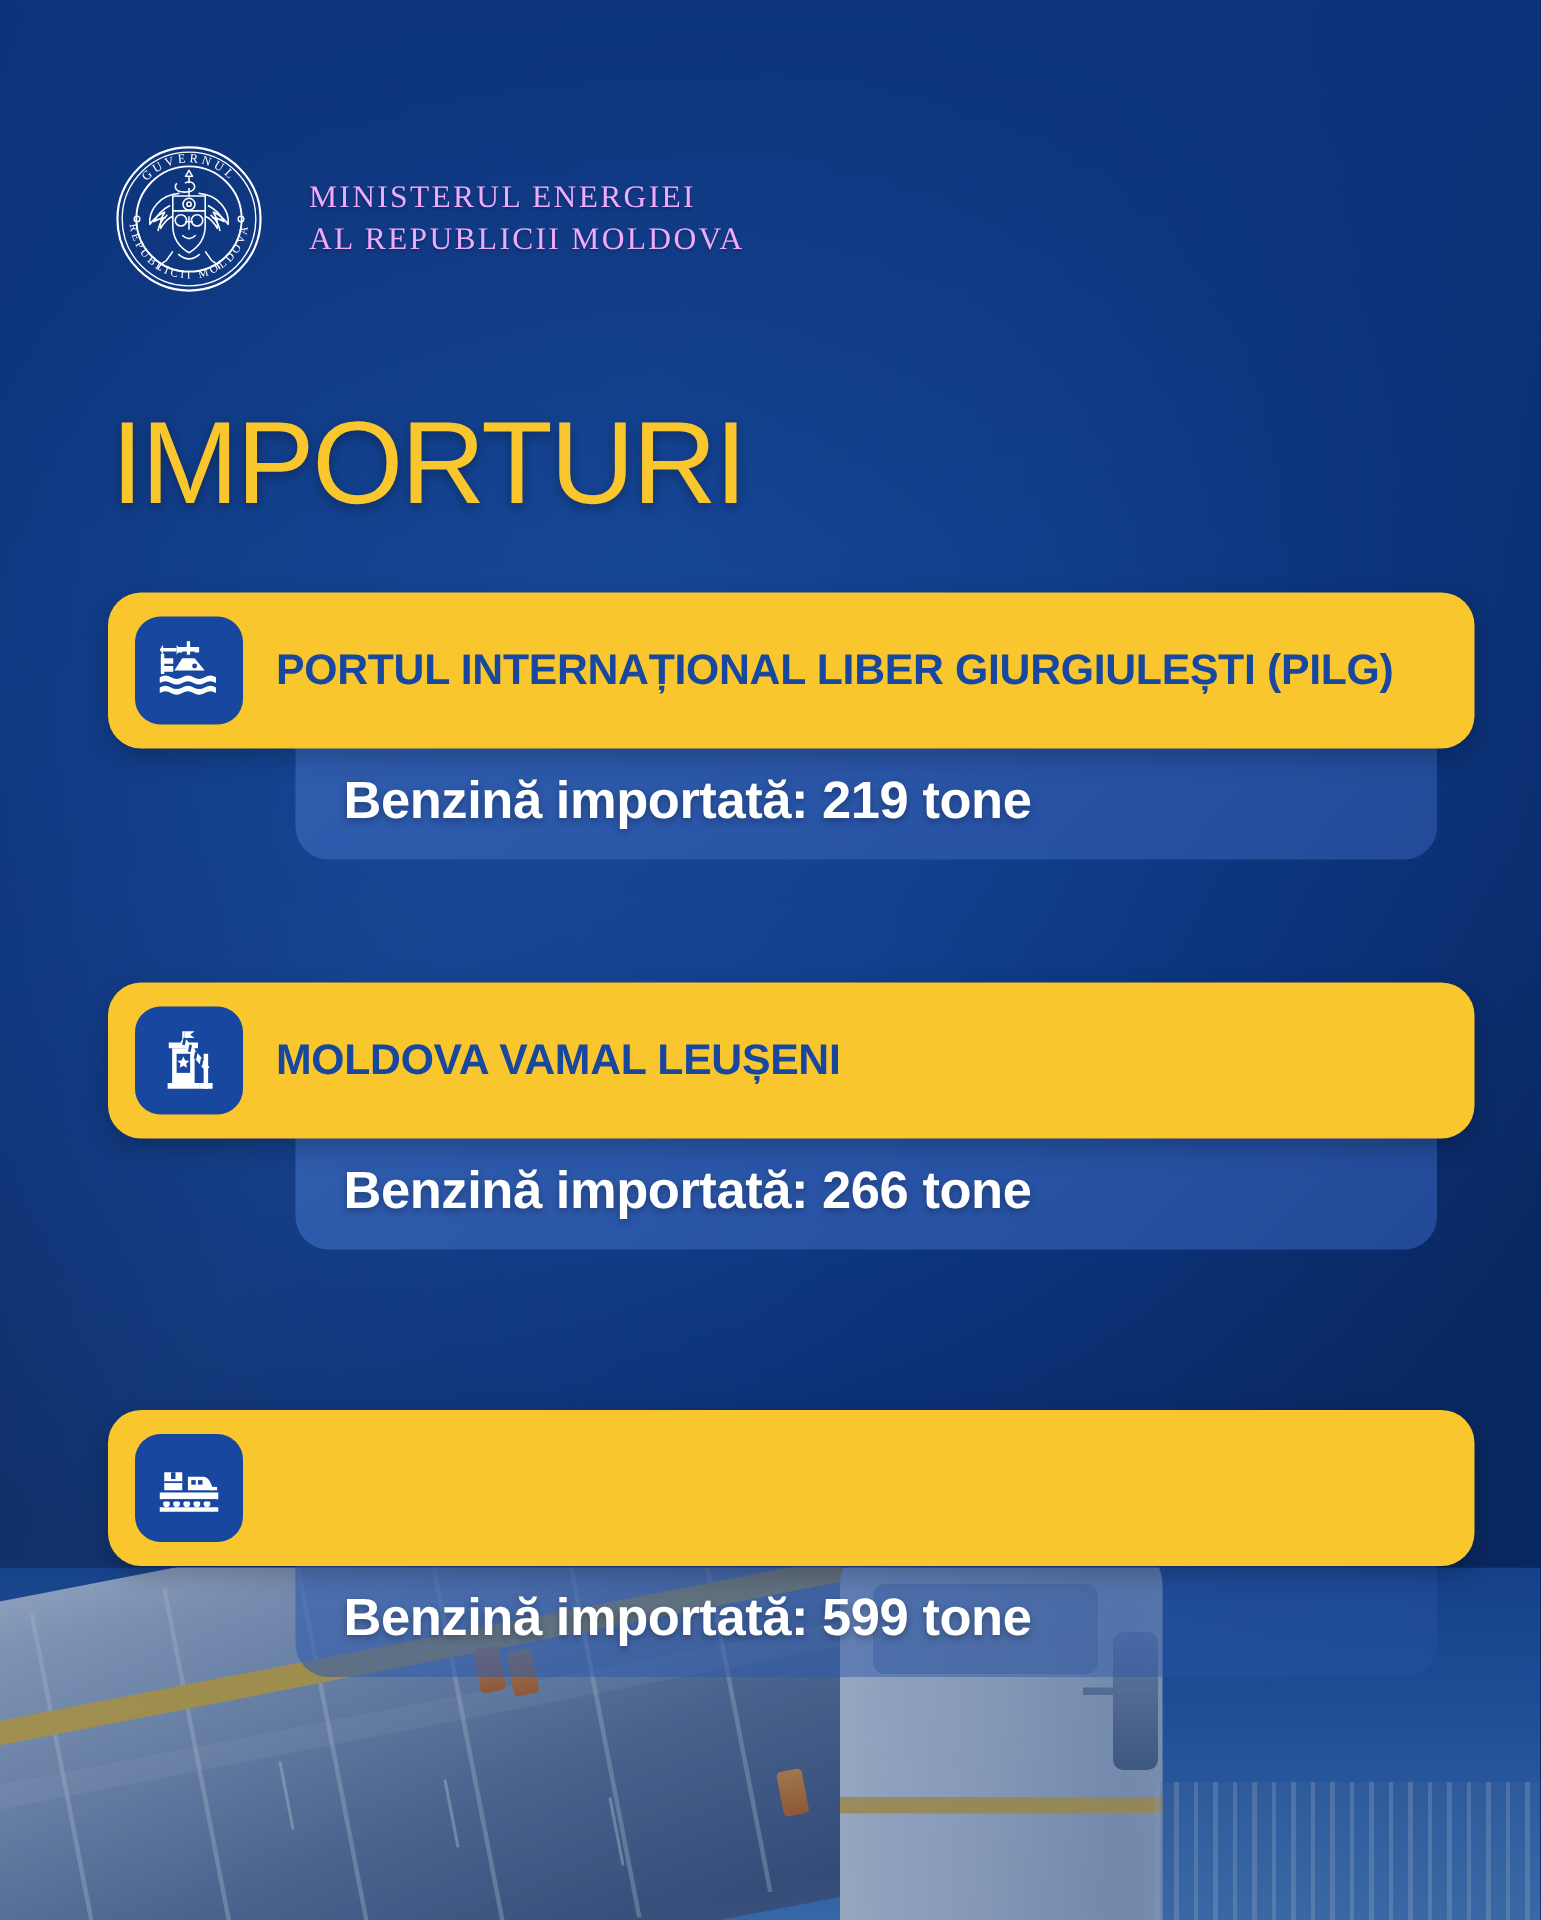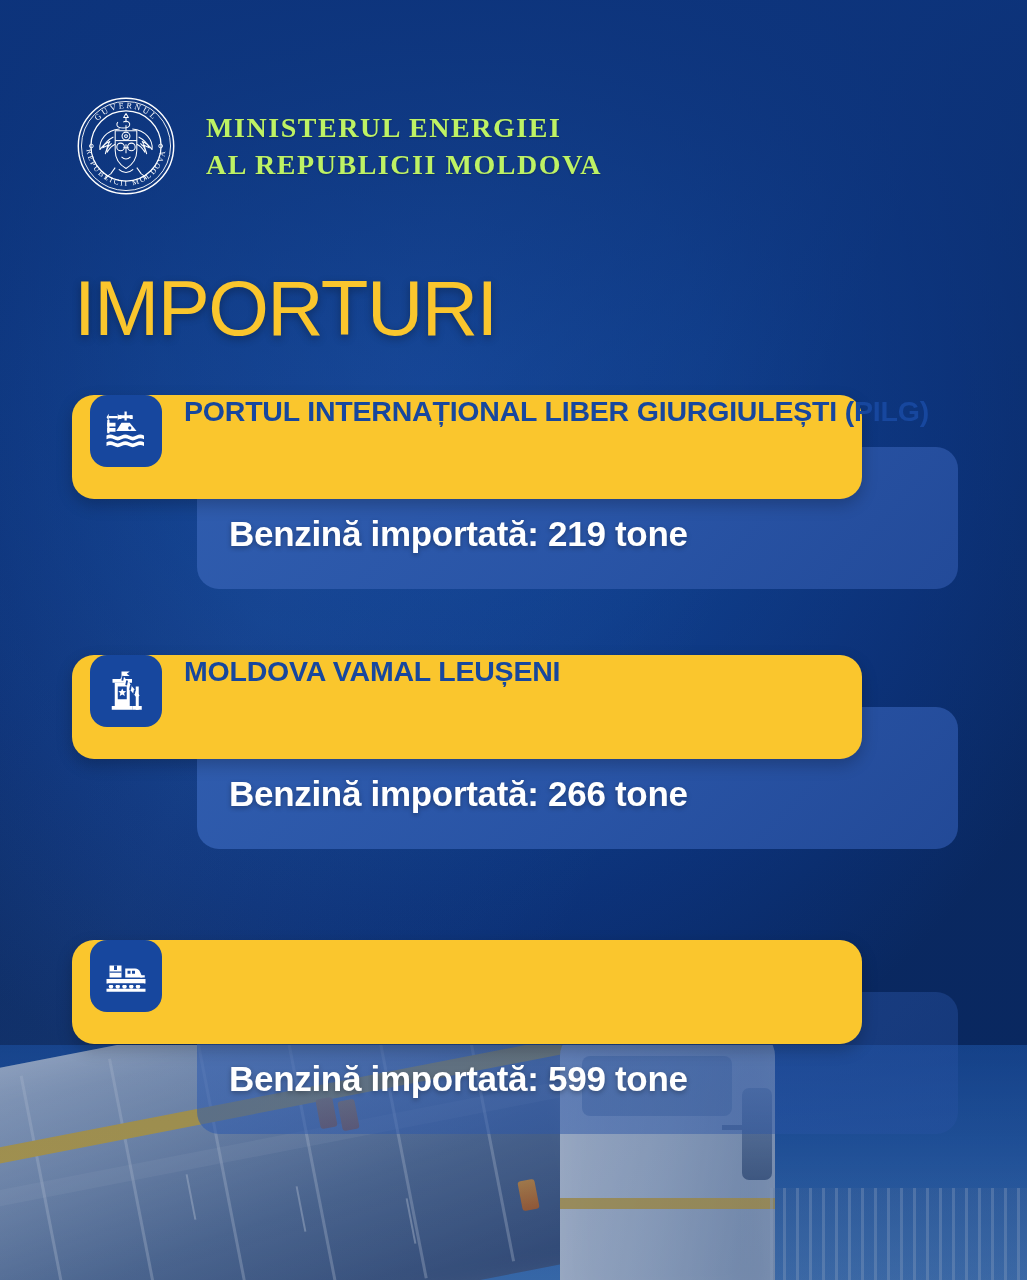--- a/index.html
+++ b/index.html
@@ -101,24 +101,24 @@
   
   #content { position:relative; z-index:5; }
 
   
   #header {
     position:absolute; left:72px; top:92px;
     display:flex; align-items:center; gap:26px;
   }
   #seal { width:108px; height:108px; flex:none; }
   #ministry-name {
-    color:#bef264;
+    color:#f0abfc;
     font-family:"Liberation Serif", serif;
-    font-size:28px;
-    font-weight:700;
+    font-size:21px;
+    font-weight:400;
     letter-spacing:1.55px;
     line-height:1.33;
     text-shadow:0 1px 2px rgba(0,0,0,.25);
   }
   #ministry-name div { white-space:nowrap; }
 
   
   #page-title {
     position:absolute; left:74px; top:269px;
     color:#FAC62D;
@@ -129,24 +129,24 @@
     text-shadow:0 3px 8px rgba(0,0,0,.30);
   }
 
   
   .section { position:absolute; left:0; right:0; }
   #section-0 { top:395px; }
   #section-1 { top:655px; }
   #section-2 { top:940px; }
 
   .banner {
-    position:absolute; left:72px; width:790px; height:104px;
+    position:absolute; left:72px; width:911px; height:104px;
     background:#FAC62D;
     border-radius:22px;
-    display:flex; 
+    display:flex; align-items:center;
     box-shadow:0 6px 16px rgba(0,0,0,.22);
     z-index:3;
   }
   .banner-icon {
     width:72px; height:72px; margin-left:18px; flex:none;
     background:#17479E;
     border-radius:17px;
     display:flex; align-items:center; justify-content:center;
   }
   .banner-icon svg { width:48px; height:48px; display:block; }
@@ -156,21 +156,21 @@
     font-size:28.5px;
     font-weight:bold;
     letter-spacing:-0.2px;
     white-space:nowrap;
   }
 
   .card {
     position:absolute; left:197px; width:761px;
     background:linear-gradient(135deg, rgba(49,94,176,0.95) 0%, rgba(43,86,168,0.92) 55%, rgba(38,78,158,0.88) 100%);
     border-radius:22px;
-    padding:62px 0 30px 32px;
+    padding:62px 0 14px 32px;
     margin-top:52px;
     z-index:2;
   }
   .card .line {
     color:#ffffff;
     font-size:35px;
     font-weight:bold;
     letter-spacing:-0.3px;
     line-height:1.43;
     white-space:nowrap;

